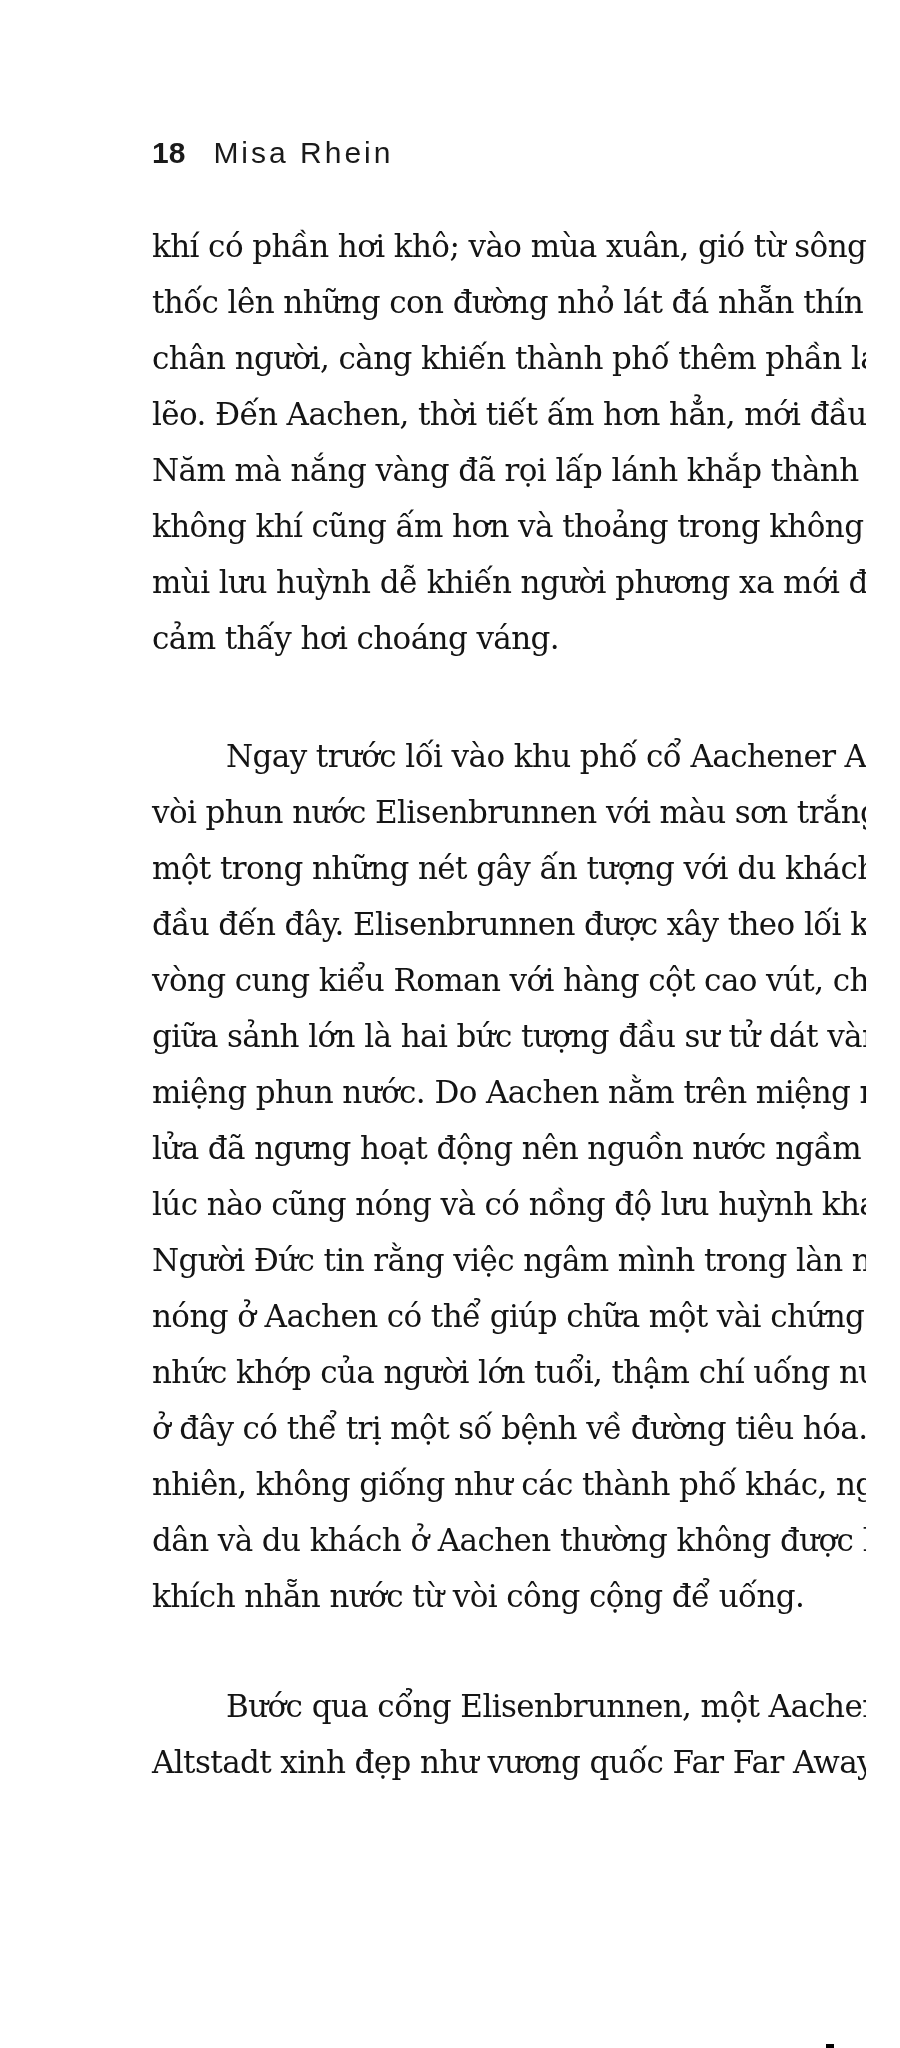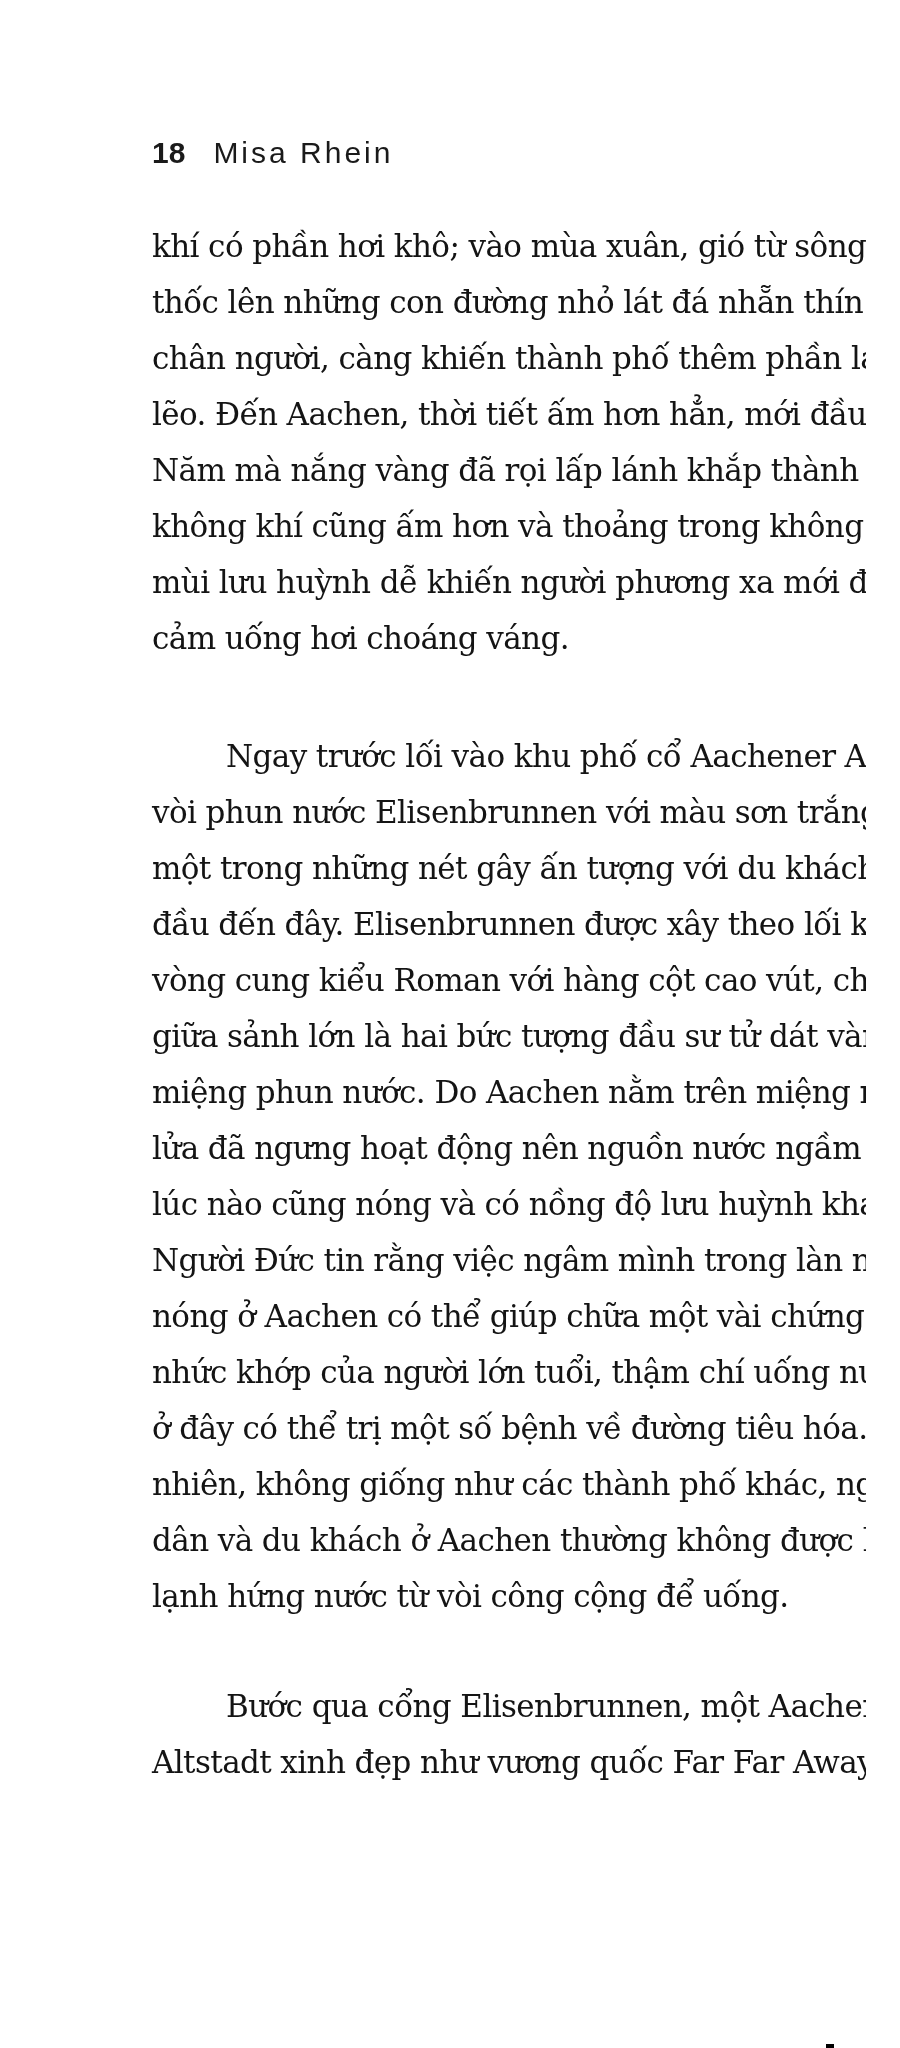--- a/index.html
+++ b/index.html
@@ -70,40 +70,40 @@
 <div class="body-clip">
 
   <div>
     <span class="text-line" style="left:152px; top:226px;">khí có phần hơi khô; vào mùa xuân, gió từ sông Rhein</span>
     <span class="text-line" style="left:152px; top:282px;">thốc lên những con đường nhỏ lát đá nhẵn thín bước</span>
     <span class="text-line" style="left:152px; top:338px;">chân người, càng khiến thành phố thêm phần lạnh</span>
     <span class="text-line" style="left:152px; top:394px;">lẽo. Đến Aachen, thời tiết ấm hơn hẳn, mới đầu tháng</span>
     <span class="text-line" style="left:152px; top:450px;">Năm mà nắng vàng đã rọi lấp lánh khắp thành phố</span>
     <span class="text-line" style="left:152px; top:506px;">không khí cũng ấm hơn và thoảng trong không trung</span>
     <span class="text-line" style="left:152px; top:562px;">mùi lưu huỳnh dễ khiến người phương xa mới đến</span>
-    <span class="text-line" style="left:152px; top:618px;">cảm uống hơi choáng váng.</span>
+    <span class="text-line" style="left:152px; top:618px;">cảm thấy hơi choáng váng.</span>
   </div>
 
   <div>
     <span class="text-line" style="left:226px; top:736px;">Ngay trước lối vào khu phố cổ Aachener Altstadt</span>
     <span class="text-line" style="left:152px; top:792px;">vòi phun nước Elisenbrunnen với màu sơn trắng l</span>
     <span class="text-line" style="left:152px; top:848px;">một trong những nét gây ấn tượng với du khách lần</span>
     <span class="text-line" style="left:152px; top:904px;">đầu đến đây. Elisenbrunnen được xây theo lối kiến trúc</span>
     <span class="text-line" style="left:152px; top:960px;">vòng cung kiểu Roman với hàng cột cao vút, chính</span>
     <span class="text-line" style="left:152px; top:1016px;">giữa sảnh lớn là hai bức tượng đầu sư tử dát vàng</span>
     <span class="text-line" style="left:152px; top:1072px;">miệng phun nước. Do Aachen nằm trên miệng núi</span>
     <span class="text-line" style="left:152px; top:1128px;">lửa đã ngưng hoạt động nên nguồn nước ngầm ở đây</span>
     <span class="text-line" style="left:152px; top:1184px;">lúc nào cũng nóng và có nồng độ lưu huỳnh khá cao</span>
     <span class="text-line" style="left:152px; top:1240px;">Người Đức tin rằng việc ngâm mình trong làn nước</span>
     <span class="text-line" style="left:152px; top:1296px;">nóng ở Aachen có thể giúp chữa một vài chứng đau</span>
     <span class="text-line" style="left:152px; top:1352px;">nhức khớp của người lớn tuổi, thậm chí uống nước</span>
     <span class="text-line" style="left:152px; top:1408px;">ở đây có thể trị một số bệnh về đường tiêu hóa. Tuy</span>
     <span class="text-line" style="left:152px; top:1464px;">nhiên, không giống như các thành phố khác, người</span>
     <span class="text-line" style="left:152px; top:1520px;">dân và du khách ở Aachen thường không được khuyến</span>
-    <span class="text-line" style="left:152px; top:1576px;">lạnh hứng nước từ vòi công cộng để uống.</span>
+    <span class="text-line" style="left:152px; top:1576px;">khích nhẵn nước từ vòi công cộng để uống.</span>
   </div>
 
   <div>
     <span class="text-line" style="left:226px; top:1686px;">Bước qua cổng Elisenbrunnen, một Aachen</span>
     <span class="text-line" style="left:152px; top:1742px;">Altstadt xinh đẹp như vương quốc Far Far Away trong</span>
   </div>
 </div>
 
 <div class="footer-mark"></div>
 

